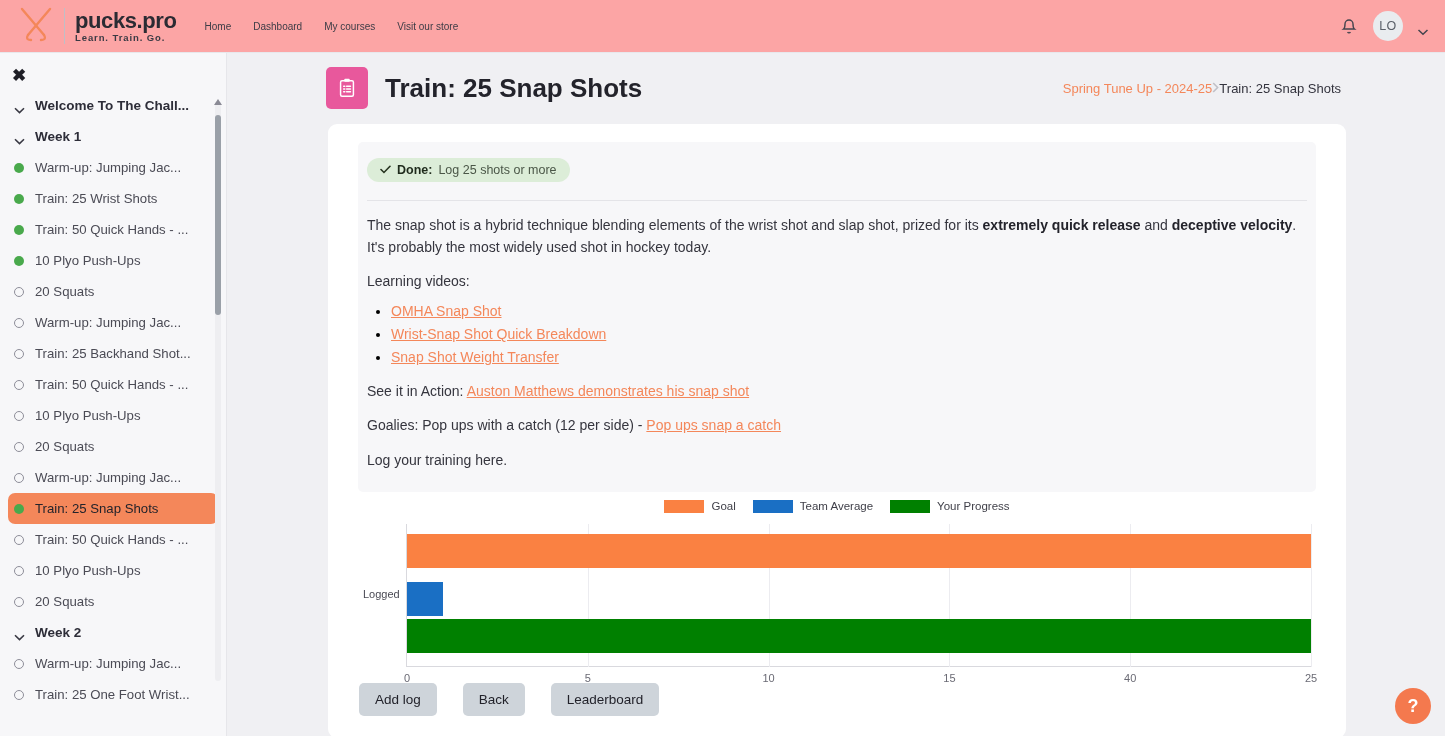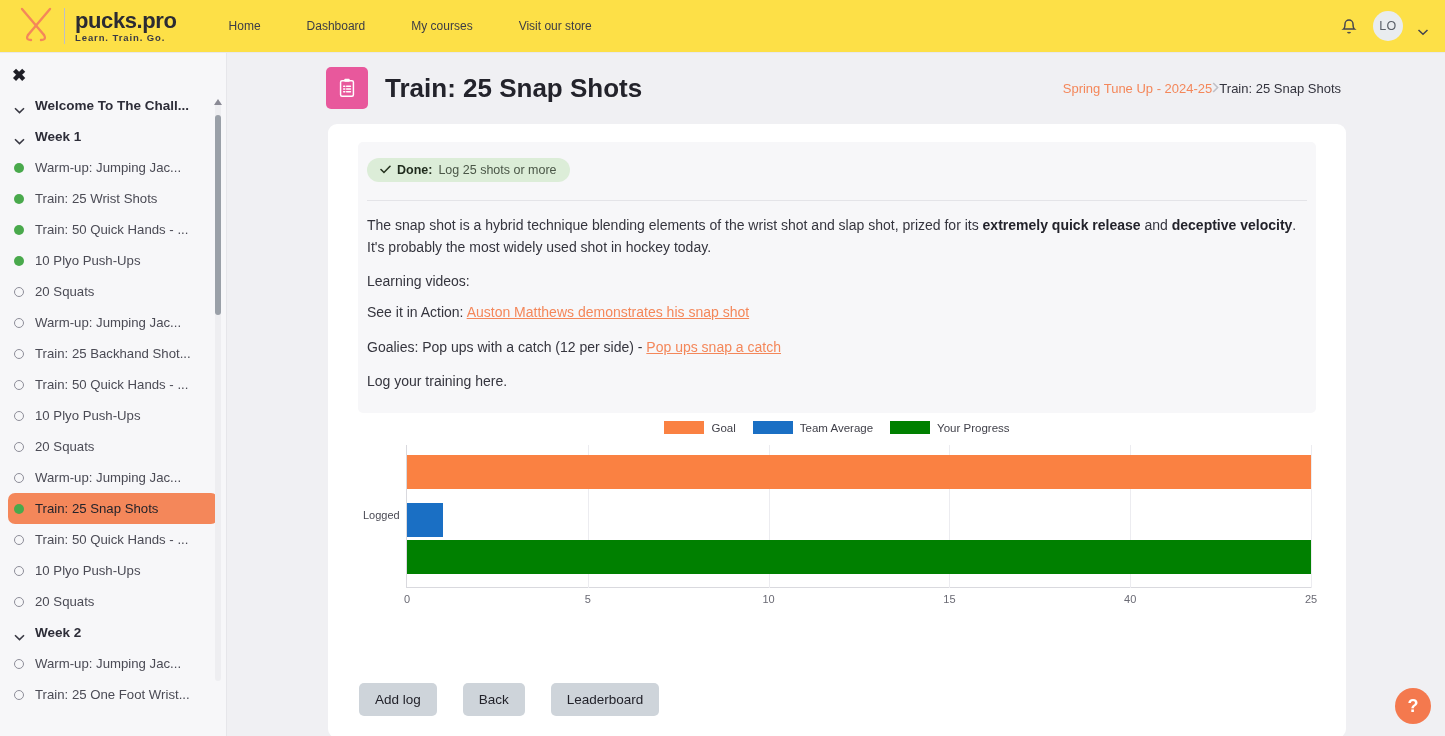--- a/index.html
+++ b/index.html
@@ -7,33 +7,33 @@
     width: 1445px; height: 736px;
     font-family: "Liberation Sans", sans-serif;
     background: #f0f0f3;
     overflow: hidden;
   }
 
   
   .topnav {
     position: absolute; top: 0; left: 0;
     width: 1445px; height: 53px;
-    background: #fde047;
+    background: #fca5a5;
     border-bottom: 1px solid #e8e8ec;
     display: flex; align-items: center;
     z-index: 50;
   }
   .logo-wrap { display: flex; align-items: center; margin-left: 12px; }
   .logo-mark { width: 48px; height: 42px; }
   .logo-divider { width: 1px; height: 36px; background: #bfbfc6; margin: 0 10px 0 4px; }
   .logo-text { display: flex; flex-direction: column; justify-content: center; }
   .logo-title { font-size: 22px; font-weight: bold; color: #2b2b33; letter-spacing: -.4px; line-height: 1.05; }
   .logo-sub { font-size: 9.5px; font-weight: bold; color: #3a3a44; letter-spacing: .9px; line-height: 1.2; }
   .navlinks { display: flex; align-items: center; gap: 22px; margin-left: 28px; }
-  .navlink { font-size: 12px; color: #3c3c46; text-decoration: none; white-space: nowrap; cursor: pointer; margin-left: 24px; }
+  .navlink { font-size: 10px; color: #3c3c46; text-decoration: none; white-space: nowrap; cursor: pointer; }
   .nav-right { margin-left: auto; display: flex; align-items: center; gap: 14px; margin-right: 16px; }
   .bell { width: 20px; height: 20px; cursor: pointer; }
   .avatar {
     width: 30px; height: 30px; border-radius: 50%;
     background: #e9ecef; color: #5a6069;
     display: flex; align-items: center; justify-content: center;
     font-size: 12.5px; letter-spacing: .4px; cursor: pointer;
   }
   .chev-down { width: 12px; height: 8px; cursor: pointer; }
 
@@ -345,20 +345,25 @@
       </div>
 
       <div class="rule"></div>
 
       <div class="para">
         <span>The snap shot is a hybrid technique blending elements of the wrist shot and slap shot, prized for its </span><b>extremely quick release</b><span> and </span><b>deceptive velocity</b><span>. It's probably the most widely used shot in hockey today.</span>
       </div>
 
       <div class="para tight">Learning videos:</div>
 
+      <ul class="vids">
+        <li><a class="lnk">OMHA Snap Shot</a></li>
+        <li><a class="lnk">Wrist-Snap Shot Quick Breakdown</a></li>
+        <li><a class="lnk">Snap Shot Weight Transfer</a></li>
+      </ul>
 
       <div class="para">
         <span>See it in Action: </span><a class="lnk">Auston Matthews demonstrates his snap shot</a>
       </div>
 
       <div class="para">
         <span>Goalies: Pop ups with a catch (12 per side) - </span><a class="lnk">Pop ups snap a catch</a>
       </div>
 
       <div class="para" style="margin-bottom:0">Log your training here.</div>

